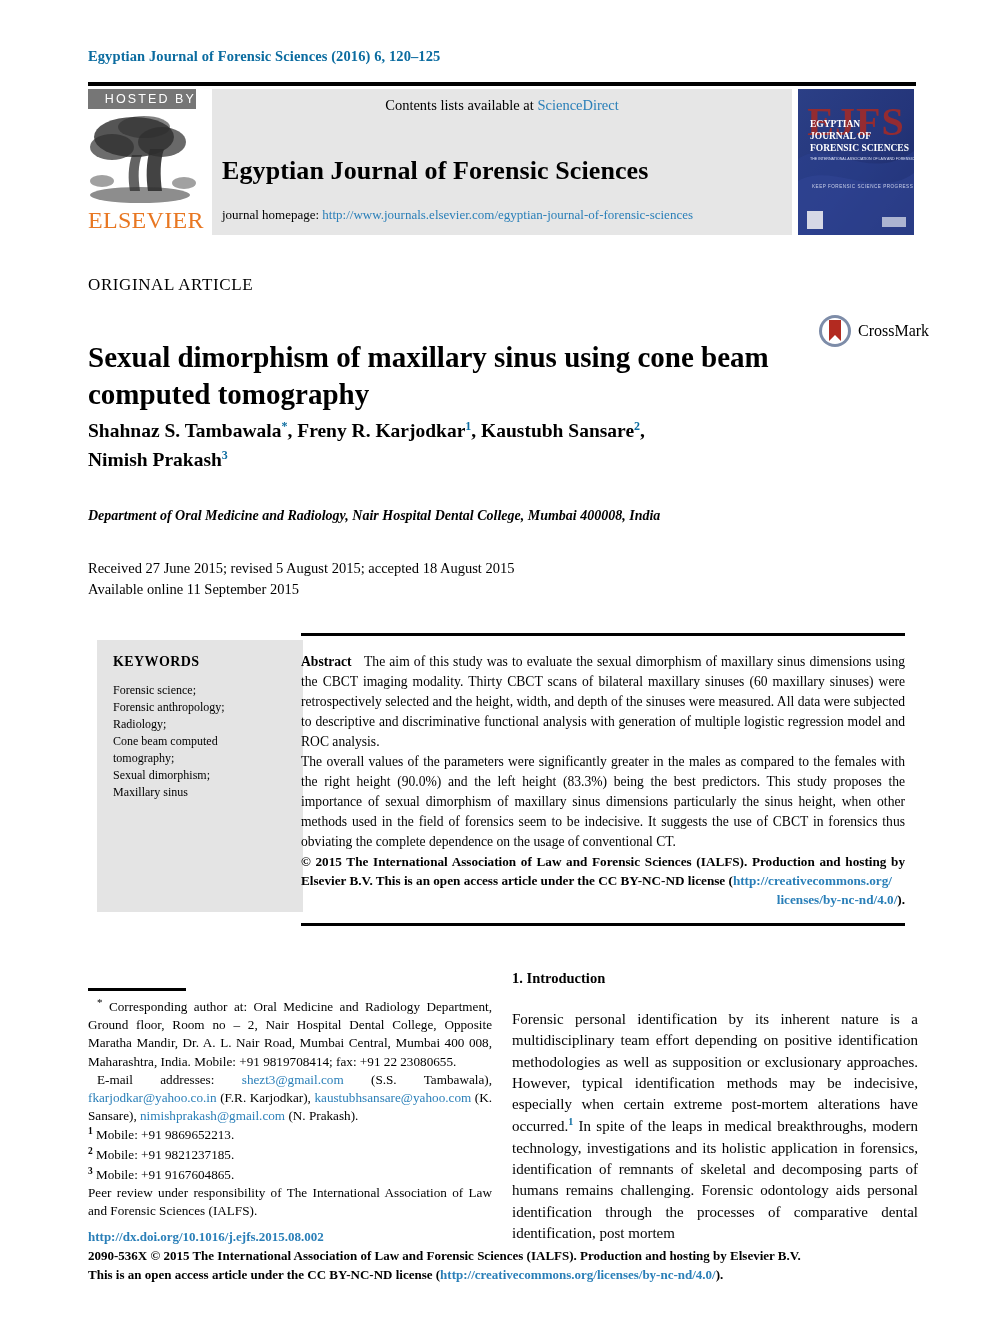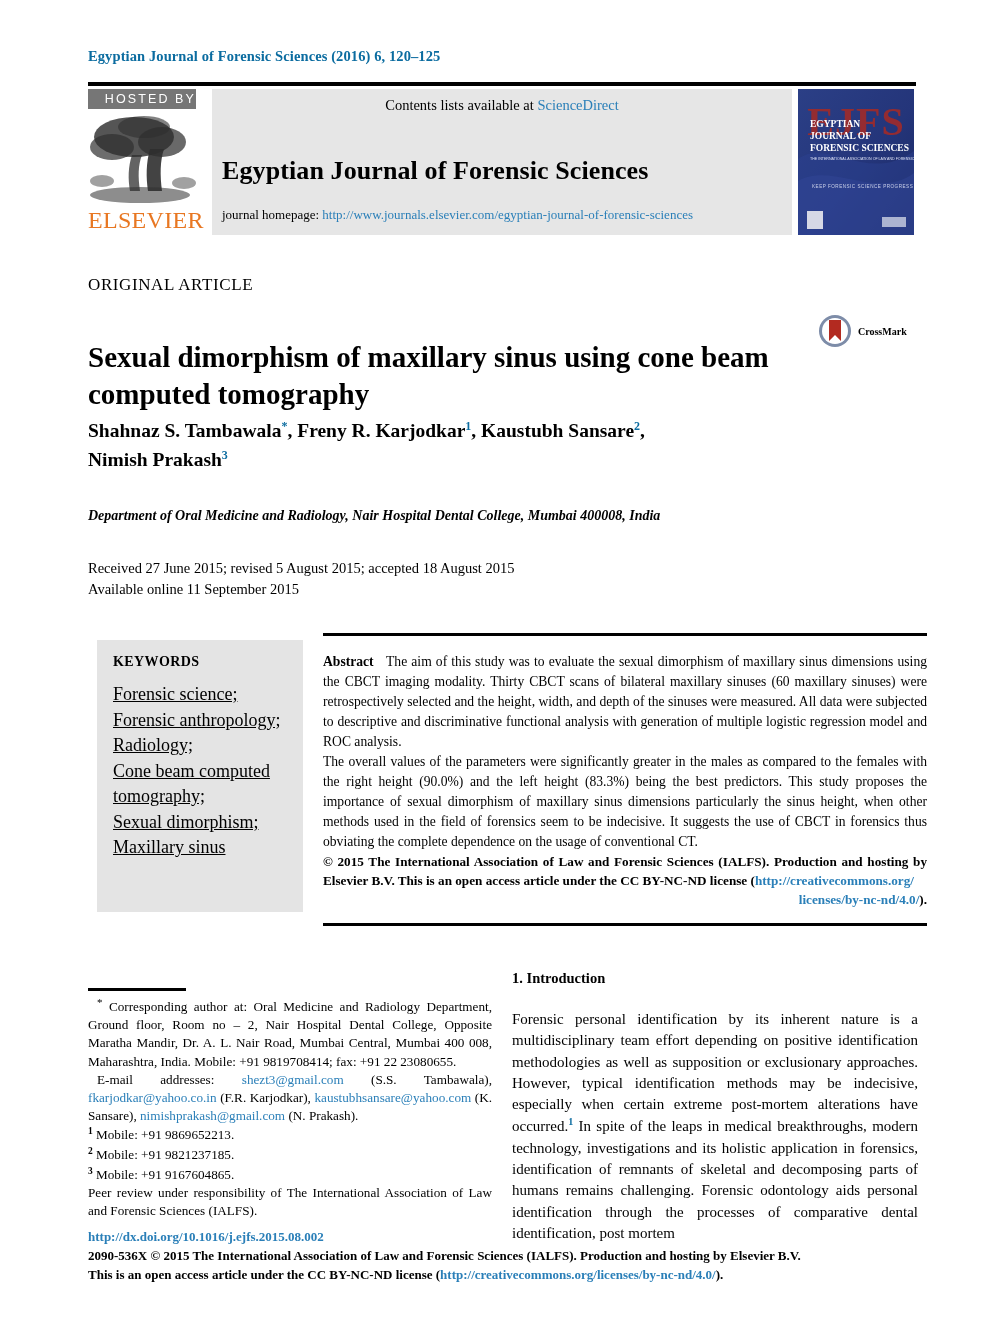--- a/index.html
+++ b/index.html
@@ -57,21 +57,21 @@
   .kicker {
     position:absolute; left:88px; top:275px;
     font-size:17px; letter-spacing:0.6px; font-family:"Liberation Serif", serif;
   }
   .title {
     position:absolute; left:88px; top:320px; width:690px;
     font-size:29px; font-weight:bold; line-height:1.25;
   }
   .crossmark { position:absolute; left:818px; top:310px; width:104px; height:42px; display:flex; align-items:center; gap:6px; }
   .crossmark svg { flex:0 0 auto; }
-  .crossmark-word { font-size:10px; font-weight:bold; font-family:"Liberation Serif", serif; }
+  .crossmark-word { font-size:16px; font-weight:normal; font-family:"Liberation Serif", serif; }
 
   .authors {
     position:absolute; left:88px; top:416px; width:720px;
     font-size:19.5px; font-weight:bold; line-height:1.5;
   }
   .authors sup { font-size:12px; color:#0b6ca0; font-weight:bold; vertical-align:super; }
   .authors .star { color:#0b6ca0; }
 
   .affiliation {
     position:absolute; left:88px; top:508px; width:760px;
@@ -81,23 +81,23 @@
     position:absolute; left:88px; top:558px; width:700px;
     font-size:14.5px; line-height:1.45;
   }
 
   
   .keywords-box {
     position:absolute; left:97px; top:640px; width:206px; height:272px;
     background:#e4e4e4; box-sizing:border-box; padding:14px 16px;
   }
   .kw-title { font-size:14px; font-weight:bold; letter-spacing:0.4px; margin-bottom:12px; }
-  .kw-list { font-size:18px; line-height:1.42;text-decoration:underline; }
-
-  .abstract-wrap { position:absolute; left:323px; top:633px; width:604px; }
+  .kw-list { font-size:12px; line-height:1.42; }
+
+  .abstract-wrap { position:absolute; left:301px; top:633px; width:604px; }
   .rule-thick { height:3px; background:#000; width:604px; }
   .abstract-body { font-size:13.6px; line-height:1.47; text-align:justify; margin-top:16px; }
   .abstract-body p { margin:0; }
   .abstract-label { font-weight:bold; }
   .abstract-label::after { content:"\00a0\00a0\00a0"; }
   .copyright { margin-top:2px; font-weight:bold; font-size:13.2px; line-height:1.45; }
   .copyright a { color:#2a7fb8; text-decoration:none; }
   .lic-tail { display:block; text-align:right; }
   .rule-thick-bottom { height:3px; background:#000; width:604px; margin-top:14px; }
 

